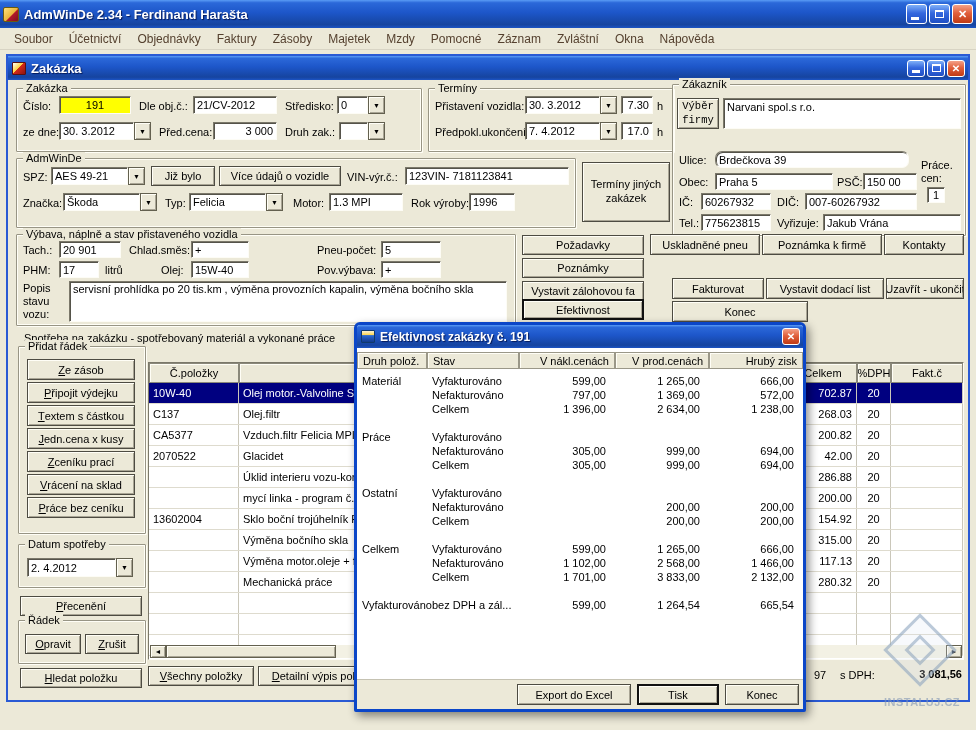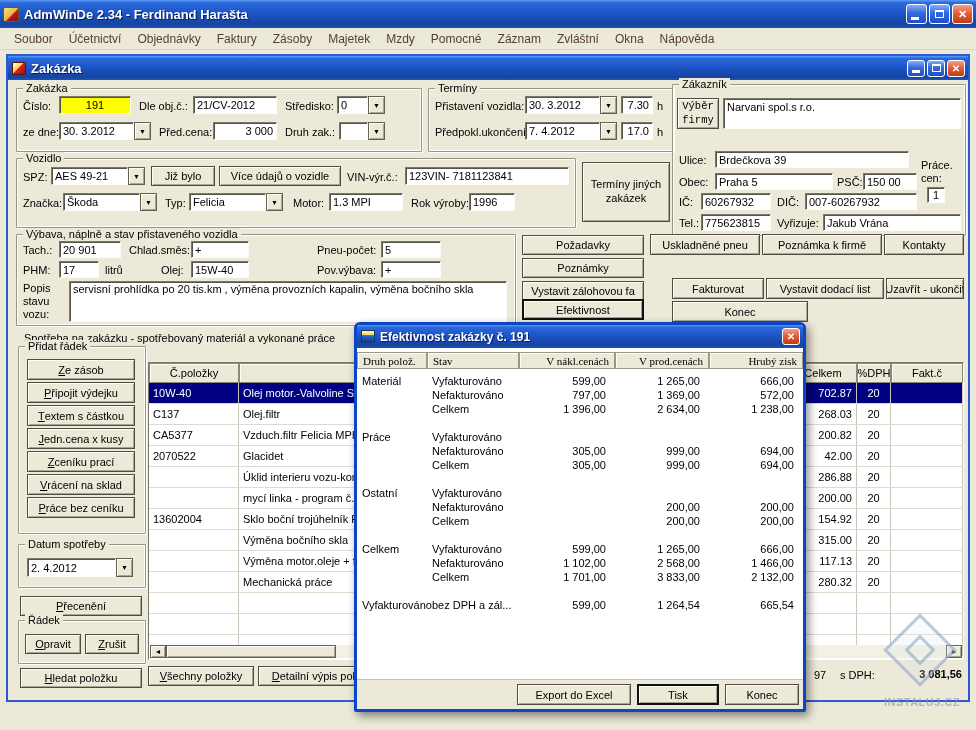--- a/index.html
+++ b/index.html
@@ -78,21 +78,21 @@
   .sb-track { flex:1; }
 
   
   #efektivnost-dialog { left:354px; top:322px; width:452px; height:390px; z-index:20;
                         border:3px solid #0b46c8; border-radius:6px 6px 2px 2px; background:#ECE9D8;
                         box-shadow:3px 4px 10px rgba(0,0,0,.45); }
   #efektivnost-dialog > .titlebar { position:absolute; left:0; top:0; right:0; height:23px; border-radius:3px 3px 0 0; }
   .dlg-body { position:absolute; left:0; top:23px; right:0; bottom:0; background:#fff; }
   .dlg-headrow { position:absolute; left:0; top:4px; display:flex; height:17px; }
   .dgh { background:#ECE9D8; border:1px solid #9a9788; box-shadow:inset 1px 1px 0 #fffef6;
-         display:flex; align-items:center; font-size:11px; padding:0 5px; overflow:hidden; white-space:nowrap;font-family:Liberation Serif, serif; }
+         display:flex; align-items:center; font-size:11px; padding:0 5px; overflow:hidden; white-space:nowrap; }
   .dgh.r { justify-content:flex-end; }
   .d1 { width:70px; } .d2 { width:92px; } .d3 { width:96px; } .d4 { width:94px; } .d5 { width:94px; }
   .dlg-rows { position:absolute; left:0; top:26px; width:446px; }
   .drow { display:flex; height:14px; line-height:14px; font-size:11px; }
   .drow.gap { margin-top:14px; }
   .dc { overflow:visible; white-space:nowrap; padding-left:5px; }
   .dc.r { text-align:right; padding-left:0; padding-right:9px; }
   .dlg-bar { position:absolute; left:0; right:0; bottom:0; height:30px; background:#ECE9D8; border-top:1px solid #c5c2b2; }
 
   
@@ -199,39 +199,39 @@
       </div>
       <div class="inp right abs" style="left:192px;top:33px;width:32px;height:18px;">17.0</div>
       <span class="L abs" style="left:228px;top:37px;">h</span>
     </div>
 
     <div class="fs" style="left:664px;top:28px;width:294px;height:152px;">
       <span class="leg">Zákazník</span>
       <div class="btn wrap abs" style="left:4px;top:13px;width:42px;height:31px;font-size:10.5px;font-family:Liberation Mono, monospace;">Výběr firmy</div>
       <div class="inp abs" style="left:50px;top:13px;width:238px;height:31px;align-items:flex-start;padding-top:2px;">Narvani spol.s r.o.</div>
       <span class="L abs" style="left:6px;top:69px;">Ulice:</span>
-      <div class="inp abs" style="left:42px;top:66px;width:194px;height:17px;">Brdečkova 39</div>
+      <div class="inp abs" style="left:42px;top:66px;width:194px;height:17px;border-radius:7px;">Brdečkova 39</div>
       <span class="L abs" style="left:248px;top:74px;width:42px;white-space:normal;line-height:1.2;">Práce. cen:</span>
       <div class="inp center abs" style="left:254px;top:102px;width:18px;height:16px;">1</div>
       <span class="L abs" style="left:6px;top:91px;">Obec:</span>
       <div class="inp abs" style="left:42px;top:88px;width:118px;height:17px;">Praha 5</div>
       <span class="L abs" style="left:164px;top:91px;">PSČ:</span>
       <div class="inp abs" style="left:190px;top:88px;width:54px;height:17px;">150 00</div>
       <span class="L abs" style="left:6px;top:111px;">IČ:</span>
       <div class="inp abs" style="left:28px;top:108px;width:70px;height:17px;">60267932</div>
       <span class="L abs" style="left:104px;top:111px;">DIČ:</span>
       <div class="inp abs" style="left:132px;top:108px;width:112px;height:17px;">007-60267932</div>
       <span class="L abs" style="left:6px;top:132px;">Tel.:</span>
       <div class="inp abs" style="left:28px;top:129px;width:70px;height:17px;">775623815</div>
       <span class="L abs" style="left:104px;top:132px;">Vyřizuje:</span>
       <div class="inp abs" style="left:150px;top:129px;width:138px;height:17px;">Jakub Vrána</div>
     </div>
 
     <div class="fs" style="left:8px;top:102px;width:560px;height:70px;">
-      <span class="leg">Vozidlo</span>
+      <span class="leg">AdmWinDe</span>
       <span class="L abs" style="left:6px;top:12px;">SPZ:</span>
       <div class="combo abs" style="left:34px;top:8px;width:94px;height:18px;">
         <div class="cval">AES 49-21</div>
         <div class="dd">▼</div>
       </div>
       <div class="btn abs" style="left:134px;top:7px;width:64px;height:20px;">Již bylo</div>
       <div class="btn abs" style="left:202px;top:7px;width:122px;height:20px;">Více údajů o vozidle</div>
       <span class="L abs" style="left:330px;top: 12px;">VIN-výr.č.:</span>
       <div class="inp abs" style="left:388px;top:8px;width:164px;height:18px;">123VIN- 7181123841</div>
       <span class="L abs" style="left:6px;top:38px;">Značka:</span>

